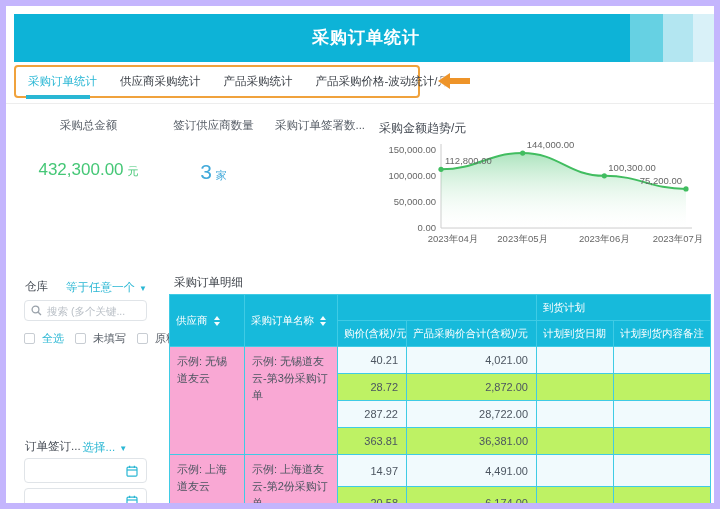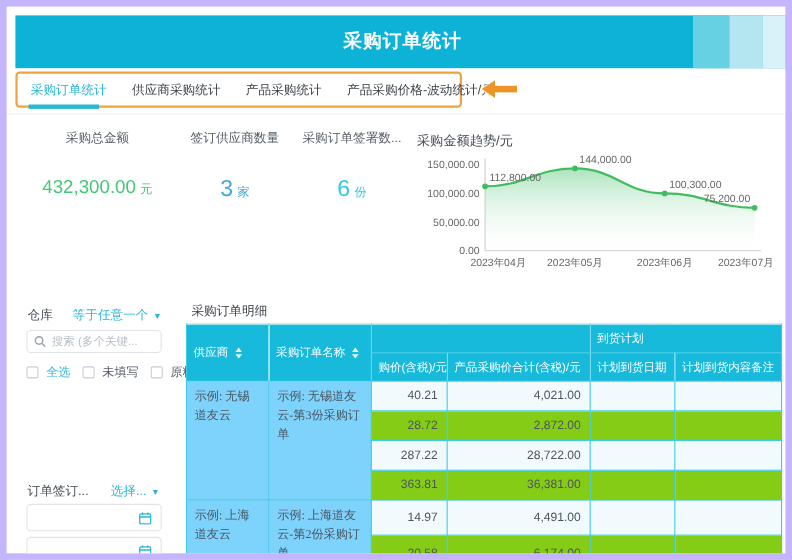--- a/index.html
+++ b/index.html
@@ -58,41 +58,41 @@
                border:1px solid #e0e4e8; border-radius:4px; display:flex; align-items:center;
                padding:0 6px; gap:5px; background:#fff; }
   .searchbox input { border:none; outline:none; width:90px; font-size:10.5px; color:#555;
                      font-family:inherit; background:transparent; }
   .searchbox input::placeholder { color:#b9bfc6; }
   .chk-list { position:absolute; left:18px; top:325px; display:flex; flex-direction:row; gap:11px; }
   .chk-row { display:flex; align-items:center; gap:7px; cursor:pointer; }
   .chk-box { width:11px; height:11px; border:1px solid #c8cdd3; border-radius:2px; background:#fff; flex:0 0 auto; }
   .chk-text { font-size:11px; color:#565d66; }
   .chk-text.hl { color:#2ab7d4; }
-  .flt-row2 { position:absolute; left:19px; top:431px; display:flex; align-items:center; gap:20px; }
+  .flt-row2 { position:absolute; left:19px; top:431px; display:flex; align-items:center; gap:2px; }
   .date-input { position:absolute; left:18px; width:123px; height:25px; border:1px solid #e0e4e8;
                 border-radius:4px; background:#fff; display:flex; align-items:center;
                 justify-content:flex-end; padding-right:8px; }
   .date1 { top:452px; } .date2 { top:482px; }
 
   
   .tbl-title { position:absolute; left:168px; top:269px; font-size:11.5px; color:#3a3f46; }
   .tbl-wrap { position:absolute; left:163px; top:288px; width:545px; height:221px; overflow:hidden; }
   table.grid { border-collapse:collapse; table-layout:fixed; width:541px; }
   table.grid th, table.grid td { border:1px solid #3fcbe5; }
   table.grid th { background:#17badb; color:#fff; font-weight:normal; font-size:10.5px;
                   height:26px; padding:0 6px; text-align:left; white-space:nowrap; overflow:hidden; }
   th.gcell { text-align:center; }
   th.colhead { text-align:left; }
   th.num-head { padding-left:2px; }
   td { font-size:11px; color:#4c5560; height:27px; padding:0 8px; }
   td.num { text-align:right; white-space:nowrap; }
-  td.merge { background:#7dd3fc; vertical-align:top; padding:6px 7px; line-height:1.55; font-size:11px;font-family:Liberation Serif, serif; }
+  td.merge { background:#f9a8d4; vertical-align:top; padding:6px 7px; line-height:1.55; font-size:11px; }
   tr.rl td.cell { background:#f1fafd; }
-  tr.rd td.cell { background:#84cc16; }
+  tr.rd td.cell { background:#bef264; }
   .sort { display:inline-flex; flex-direction:column; gap:2px; margin-left:6px; vertical-align:middle; }
   .sort i { display:block; width:0; height:0; border-left:3.5px solid transparent; border-right:3.5px solid transparent; }
   .sort .up { border-bottom:4px solid rgba(255,255,255,.95); }
   .sort .dn { border-top:4px solid rgba(255,255,255,.95); }
   .vscroll { position:absolute; left:712px; top:290px; width:4px; height:217px;
              background:#dbeff7; border-radius:2px; }
 </style>
 </head>
 <body>
 
@@ -124,21 +124,20 @@
       <div class="kpi">
         <div class="kpi-label">采购总金额</div>
         <div class="kpi-value"><span class="kpi-num" style="color: rgb(69, 199, 118);">432,300.00</span><span class="kpi-unit" style="color: rgb(69, 199, 118);">元</span></div>
       </div>
       <div class="kpi">
         <div class="kpi-label">签订供应商数量</div>
         <div class="kpi-value"><span class="kpi-num" style="color: rgb(65, 169, 218);">3</span><span class="kpi-unit" style="color: rgb(65, 169, 218);">家</span></div>
       </div>
       <div class="kpi">
         <div class="kpi-label">采购订单签署数...</div>
-        <div class="kpi-value"><span class="kpi-num" style="color: rgb(53, 198, 232);">6</span><span class="kpi-unit" style="color: rgb(53, 198, 232);">份</span></div>
       </div>
     </div>
 
   <div class="chart-block">
     <div class="chart-title">采购金额趋势/元</div>
     <svg class="chart-svg" id="trendSvg" width="352" height="114">
         <defs>
           <linearGradient id="agrad" x1="0" y1="0" x2="0" y2="1">
             <stop offset="0%" stop-color="#48c36e" stop-opacity="0.45"></stop>
             <stop offset="100%" stop-color="#ffffff" stop-opacity="0.05"></stop>

